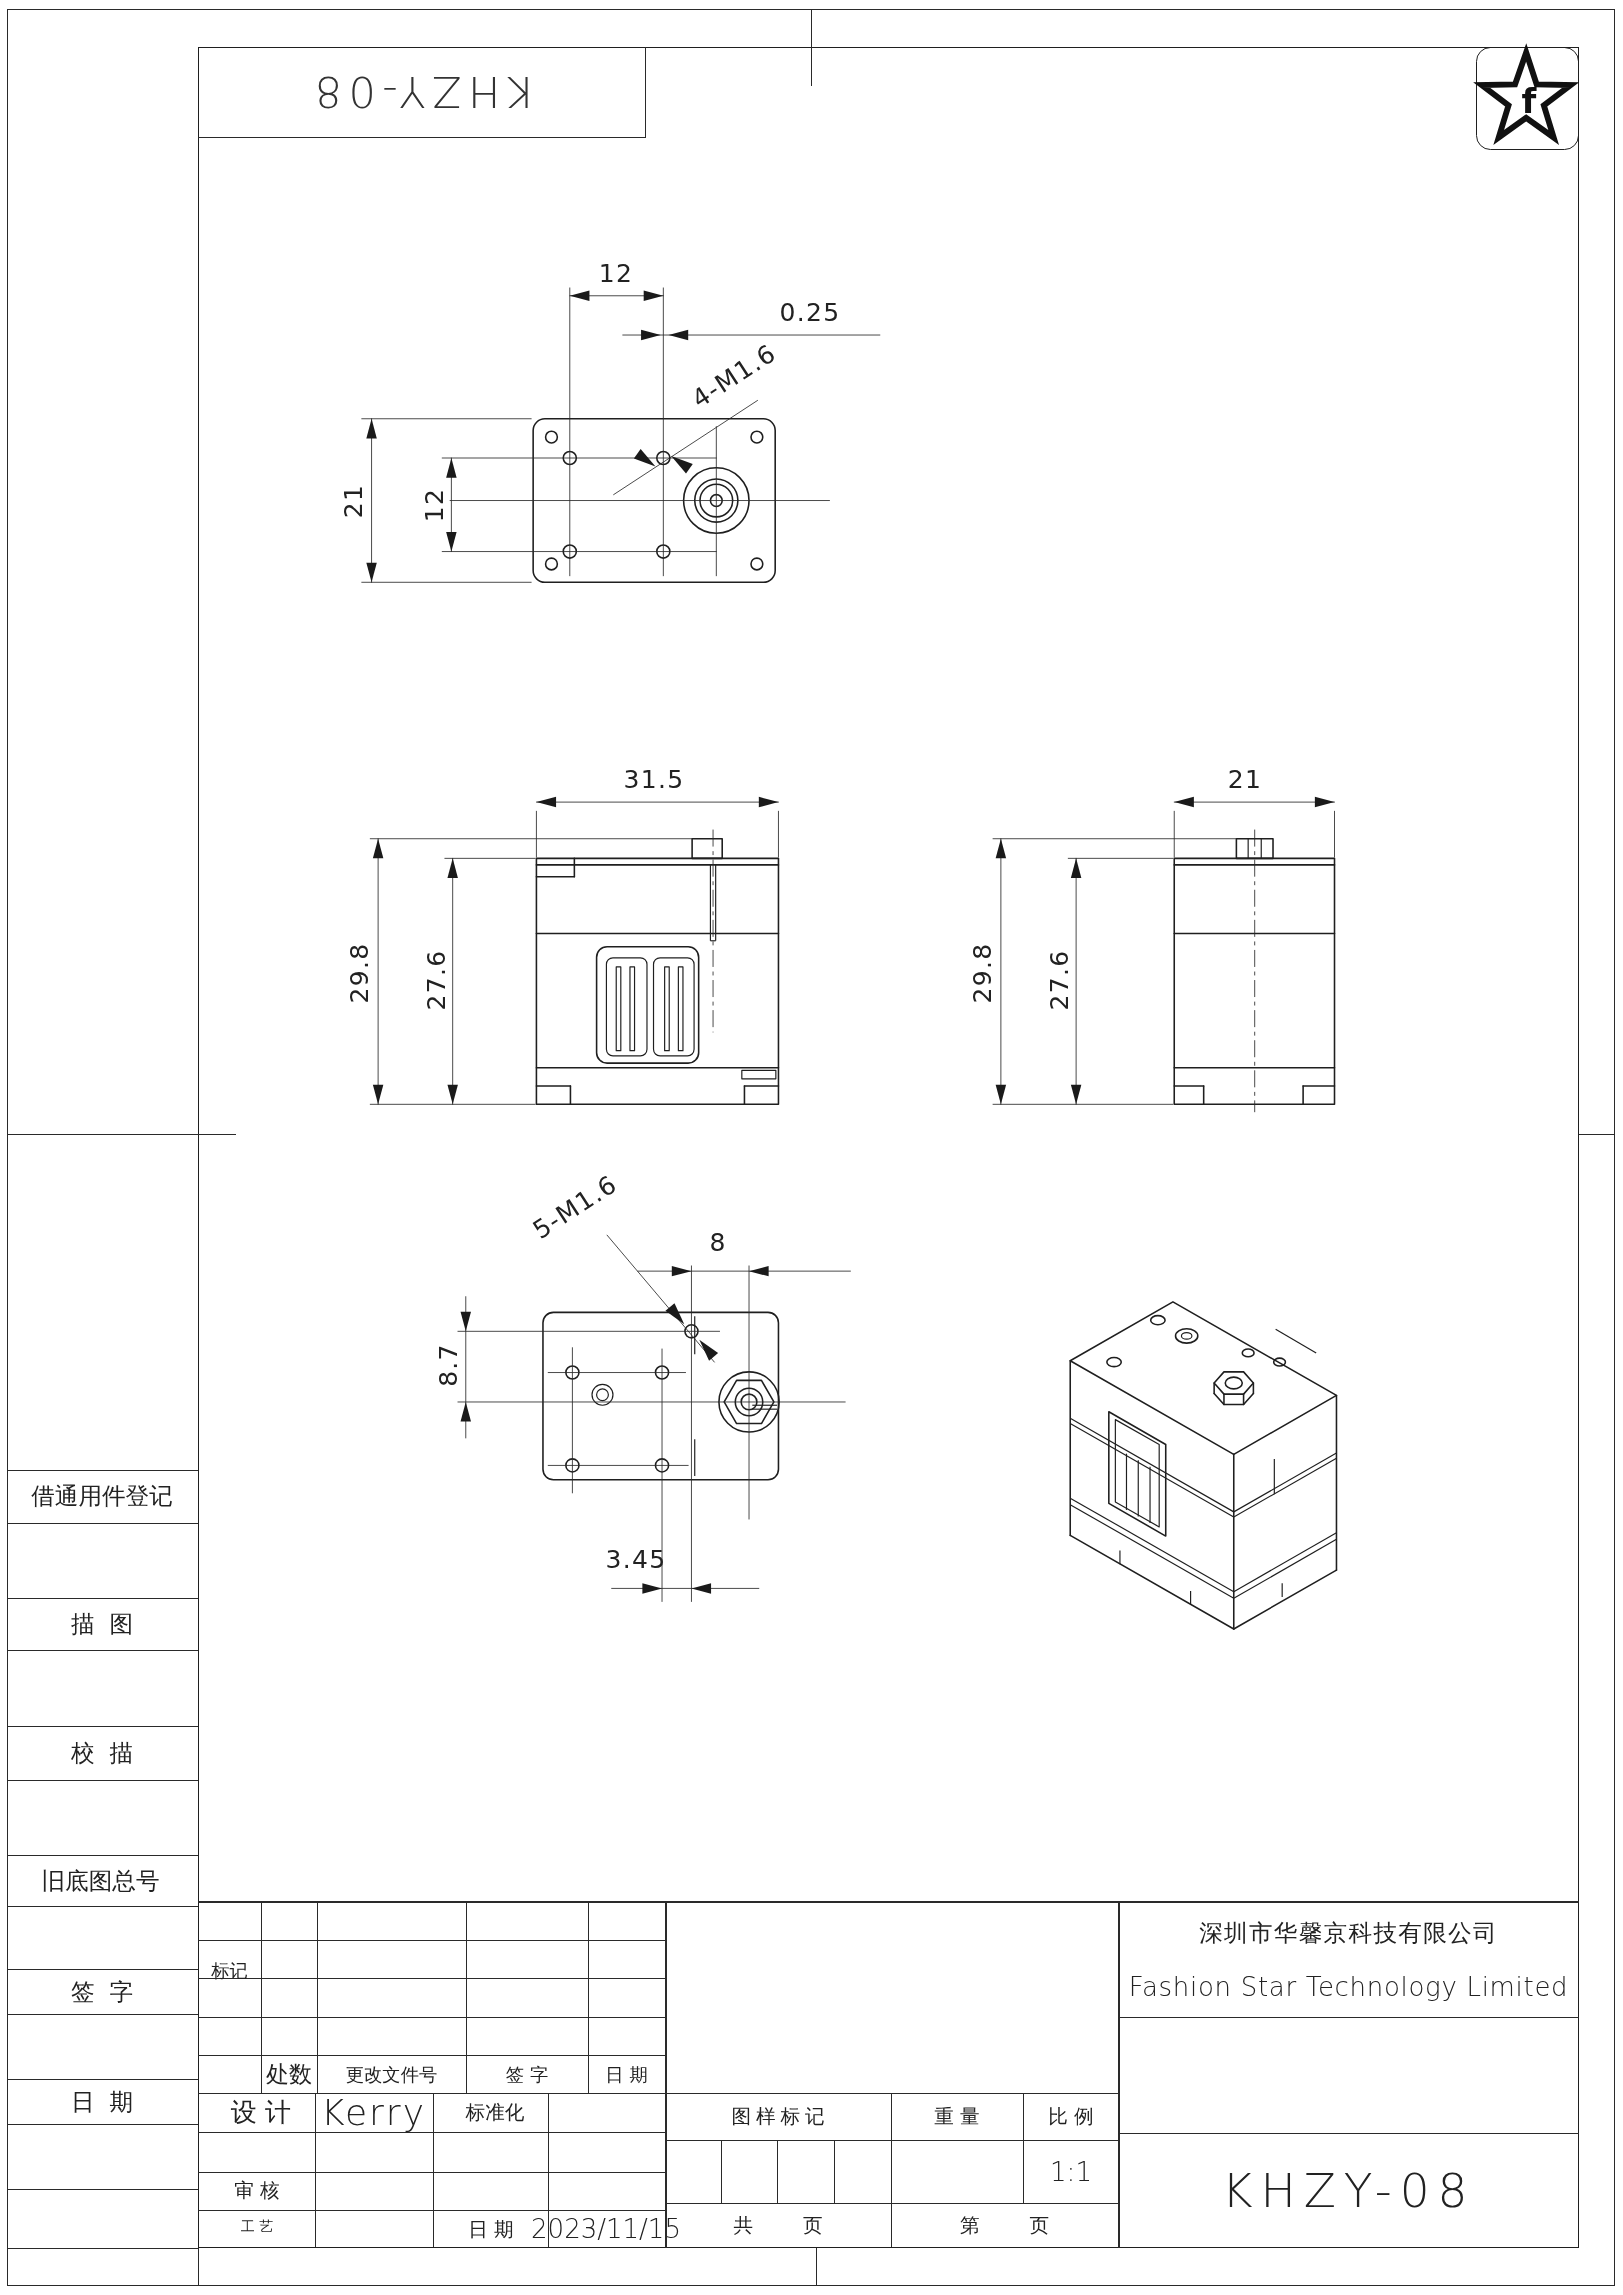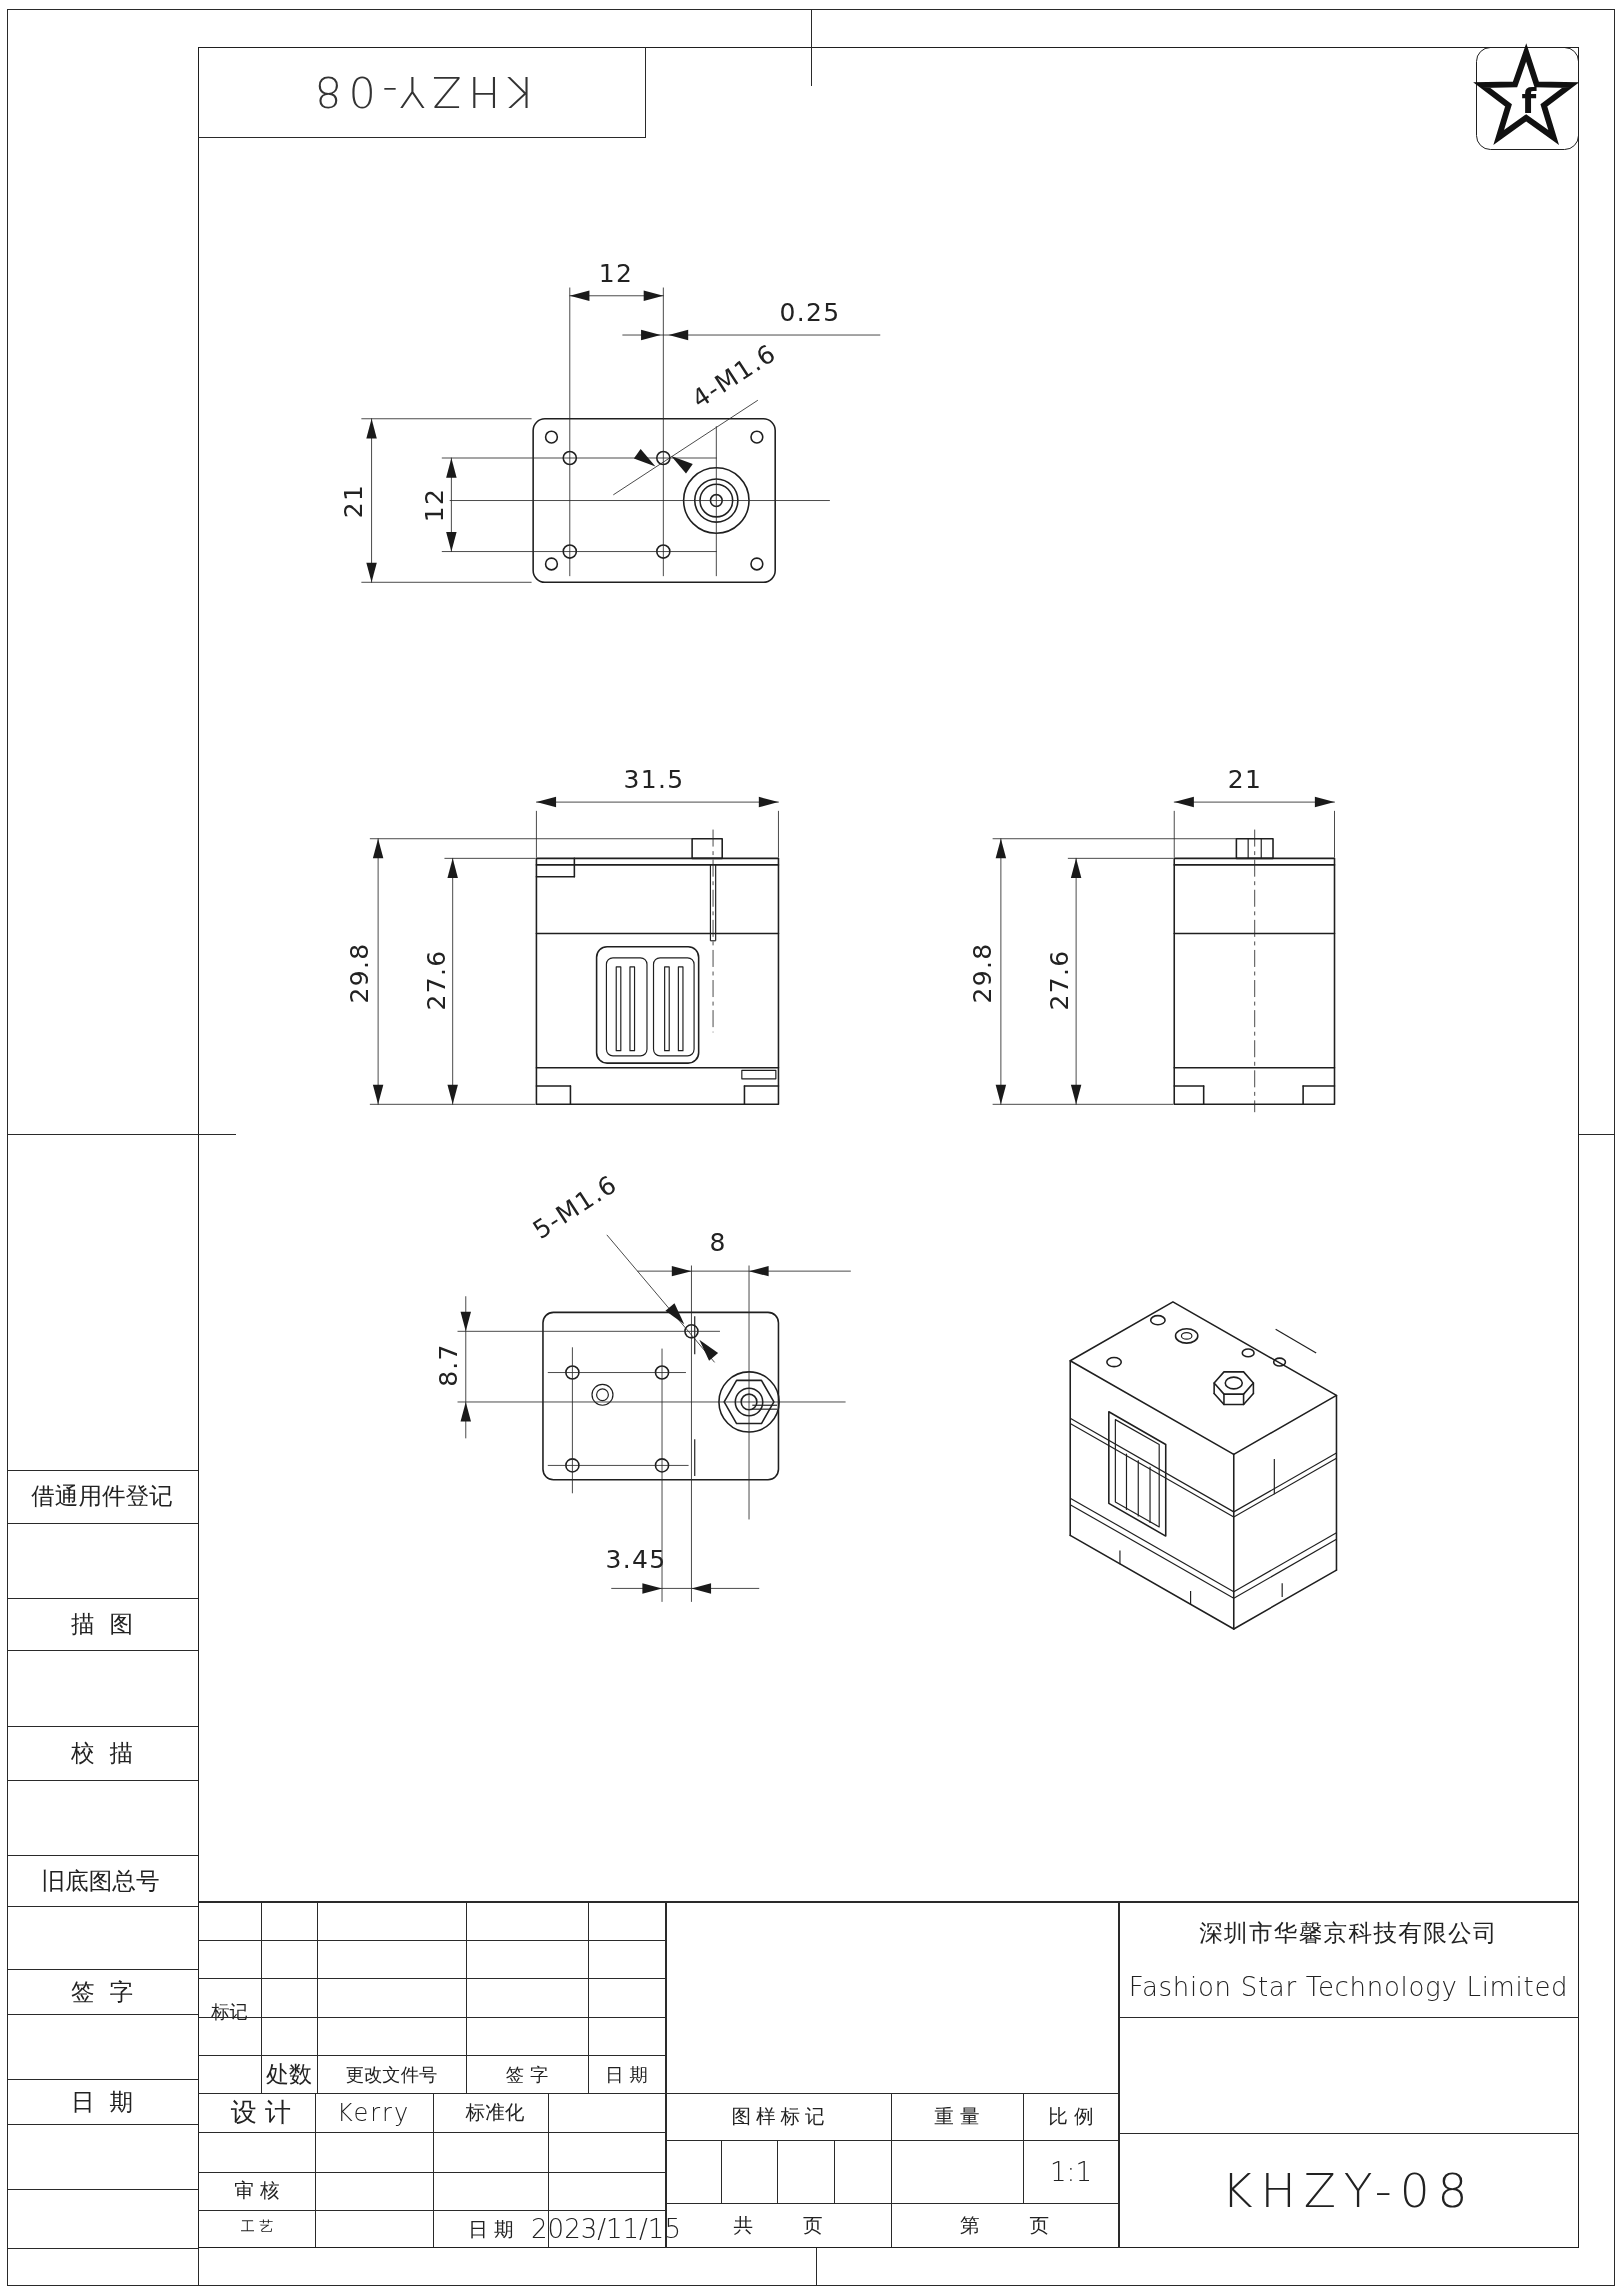--- a/index.html
+++ b/index.html
@@ -378,28 +378,28 @@
   <div class="vl" style="left:315px;top:2093px;height:154px;"></div>
   <div class="vl" style="left:433px;top:2093px;height:154px;"></div>
   <div class="vl" style="left:548px;top:2093px;height:154px;"></div>
   <div class="vl" style="left:721px;top:2140px;height:63px;"></div>
   <div class="vl" style="left:777px;top:2140px;height:63px;"></div>
   <div class="vl" style="left:834px;top:2140px;height:63px;"></div>
   <div class="vl" style="left:891px;top:2093px;height:154px;"></div>
   <div class="vl" style="left:1023px;top:2093px;height:110px;"></div>
   <div class="vl bold" style="left:1118px;top:1901px;height:347px;"></div>
 
-  <div class="cell" style="left:198px;top:1992px;width:63px;height:38px;font-size:18.3px;">标记</div>
+  <div class="cell" style="left:198px;top:1951px;width:63px;height:38px;font-size:18.3px;">标记</div>
   <div class="cell" style="left:261px;top:2055px;width:56px;height:38px;font-size:23px;">处数</div>
   <div class="cell" style="left:317px;top:2055px;width:149px;height:38px;font-size:18.3px;">更改文件号</div>
   <div class="cell" style="left:466px;top:2055px;width:122px;height:38px;font-size:18.3px;">签 字</div>
   <div class="cell" style="left:588px;top:2055px;width:77px;height:38px;font-size:18.3px;">日 期</div>
 
   <div class="cell" style="left:198px;top:2093px;width:126px;height:39px;font-size:26px;">设 计</div>
-  <div class="cell thin-text" style="left:315px;top:2093px;width:117px;height:39px;font-size:24px;letter-spacing:2px;">Kerry</div>
+  <div class="cell thin-text" style="left:315px;top:2093px;width:117px;height:39px;font-size:36px;letter-spacing:2px;">Kerry</div>
   <div class="cell" style="left:433px;top:2093px;width:116px;height:39px;font-size:19.6px;padding-left:8px;">标准化</div>
   <div class="cell" style="left:198px;top:2172px;width:118px;height:37px;font-size:19.6px;">审 核</div>
   <div class="cell" style="left:198px;top:2210px;width:118px;height:33px;font-size:14px;">工 艺</div>
   <div class="cell" style="left:433px;top:2210px;width:116px;height:38px;font-size:19.6px;">日 期</div>
   <div class="cell thin-text" style="left:548px;top:2210px;width:116px;height:38px;font-size:26px;">2023/11/15</div>
 
   <div class="cell" style="left:665px;top:2093px;width:226px;height:47px;font-size:19.6px;font-family:Liberation Serif, serif;">图 样 标 记</div>
   <div class="cell" style="left:891px;top:2093px;width:132px;height:47px;font-size:19.6px;">重 量</div>
   <div class="cell" style="left:1023px;top:2093px;width:96px;height:47px;font-size:19.6px;">比 例</div>
   <div class="cell thin-text" style="left:1023px;top:2140px;width:96px;height:63px;font-size:26px;">1:1</div>

